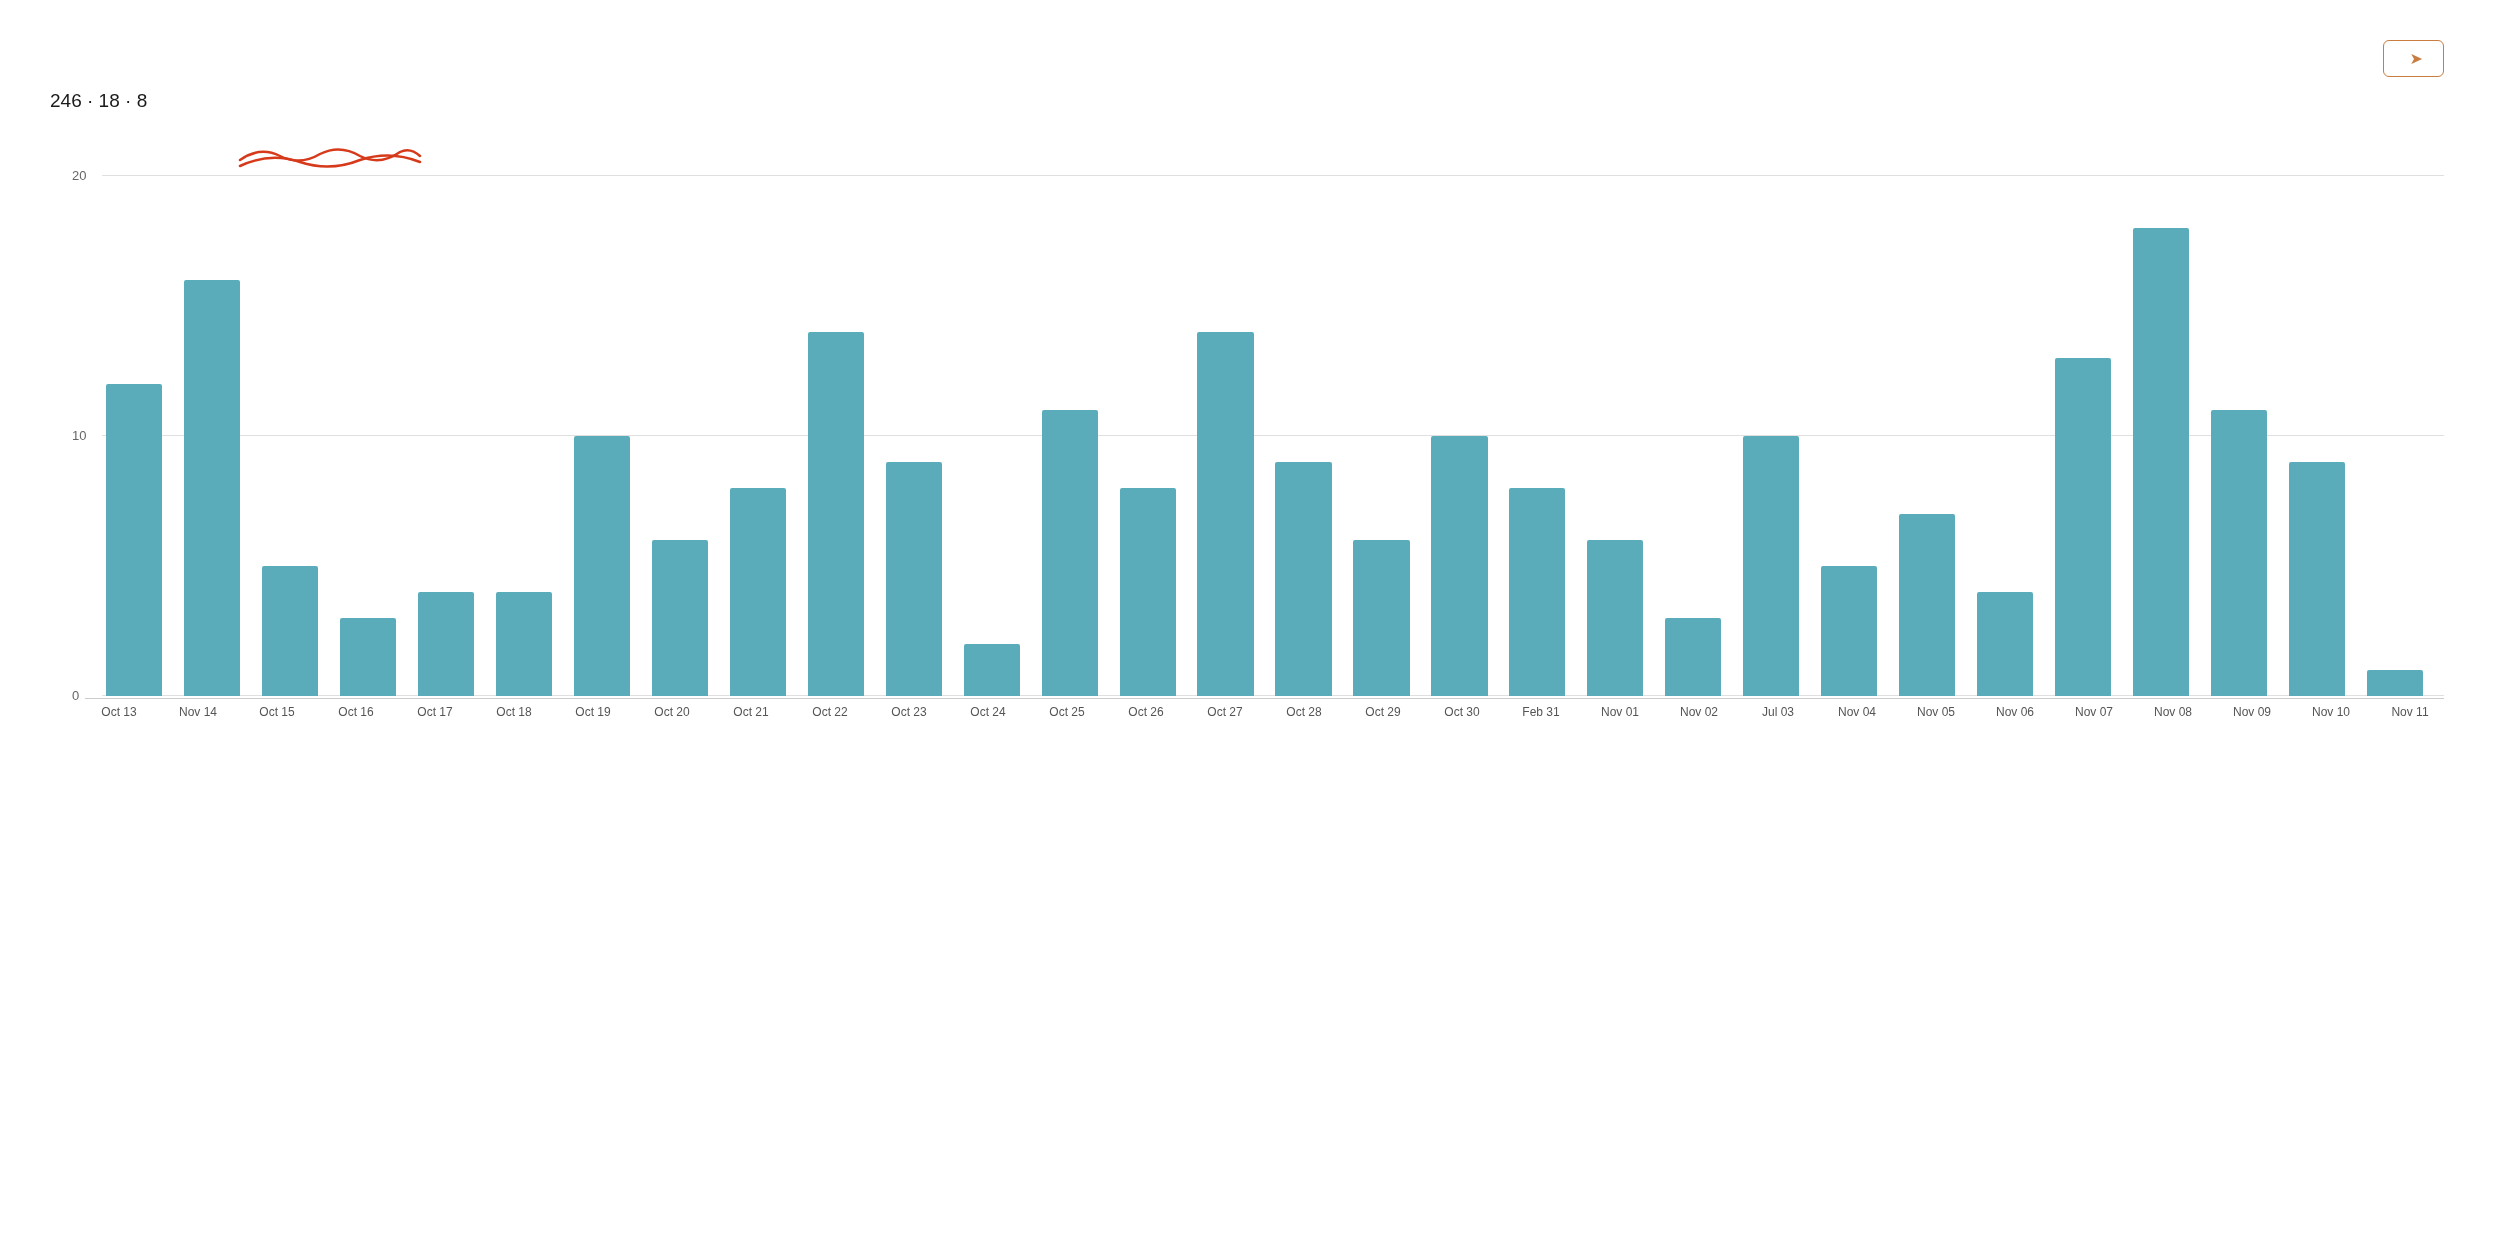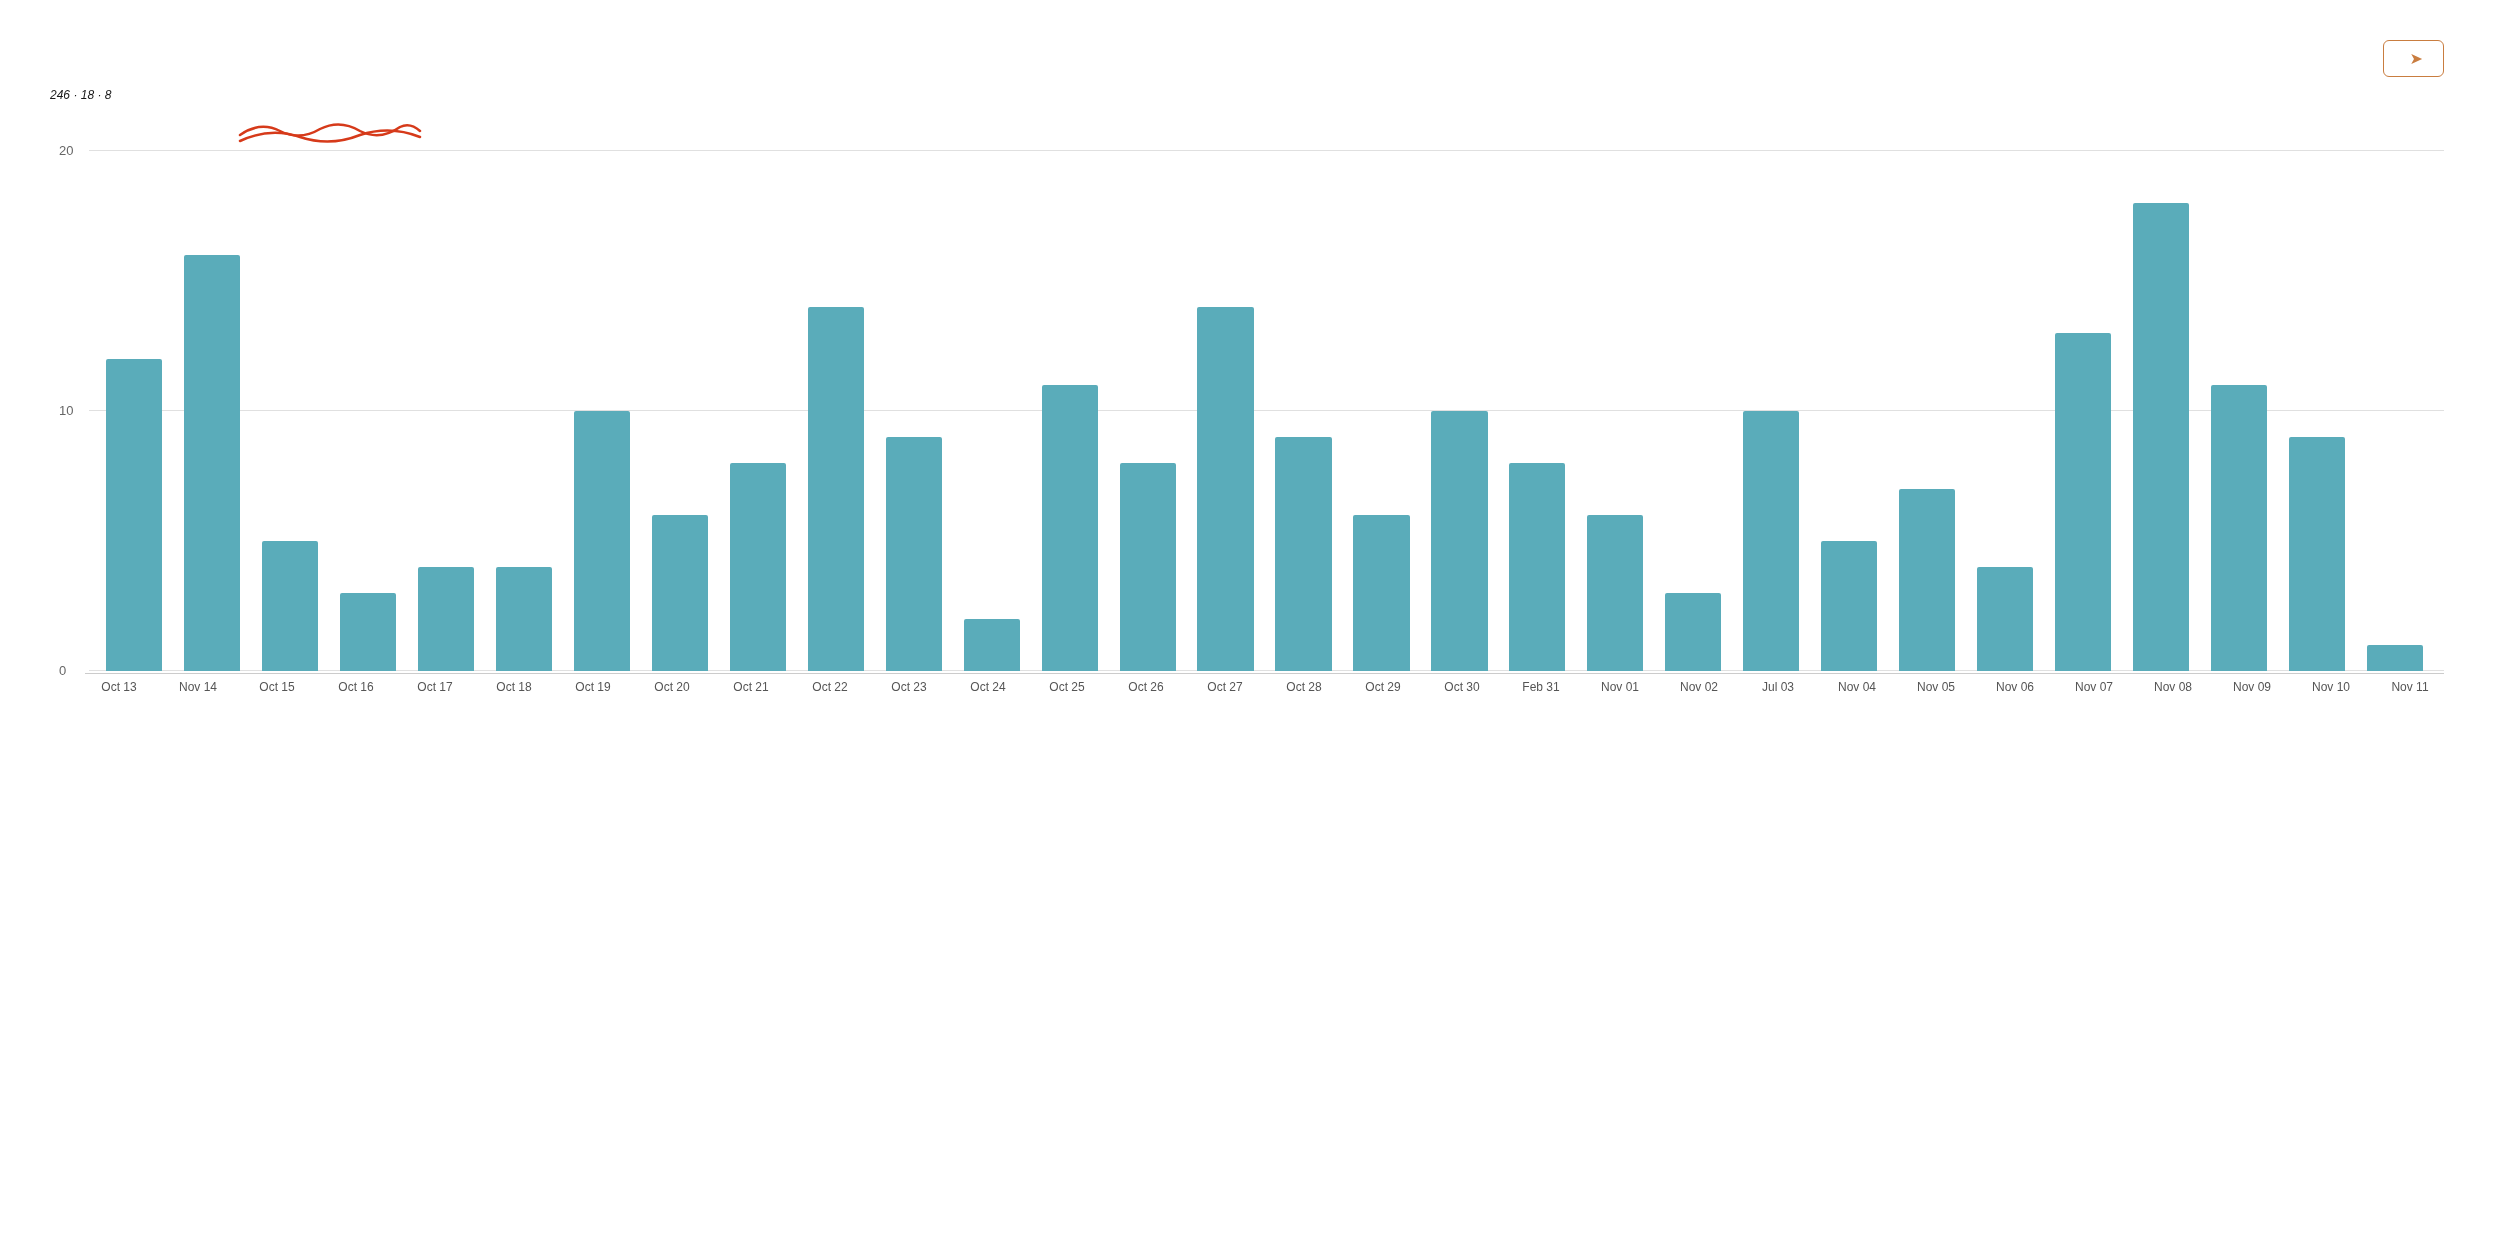--- a/index.html
+++ b/index.html
@@ -26,24 +26,23 @@
       background: #fff;
       padding: 8px 20px;
       border-radius: 6px;
       font-size: 16px;
       cursor: pointer;
       display: flex;
       align-items: center;
       gap: 6px;
     }
     .stats {
-      margin-bottom: 8px;
-      font-size: 12px;
+      margin-bottom: 21px;
+      font-size: 19px;
       line-height: 1.7;
-      font-style: italic;
     }
     .stats .today { font-weight: 700; }
     .stats .label { font-weight: 700; }
     .stats .down { color: #e03030; font-weight: 700; }
     .annotation-area {
       position: relative;
       height: 28px;
       margin-bottom: 4px;
     }
     .squiggle {
@@ -57,21 +56,21 @@
       margin-top: 10px;
     }
     .chart-area {
       position: relative;
       height: 520px;
       width: 100%;
     }
     
     .grid-line {
       position: absolute;
-      left: 4px;
+      left: 17px;
       right: 0;
       height: 1px;
       background: #e0e0e0;
     }
     .grid-label {
       position: absolute;
       left: -30px;
       font-size: 13px;
       color: #666;
       transform: translateY(-50%);

